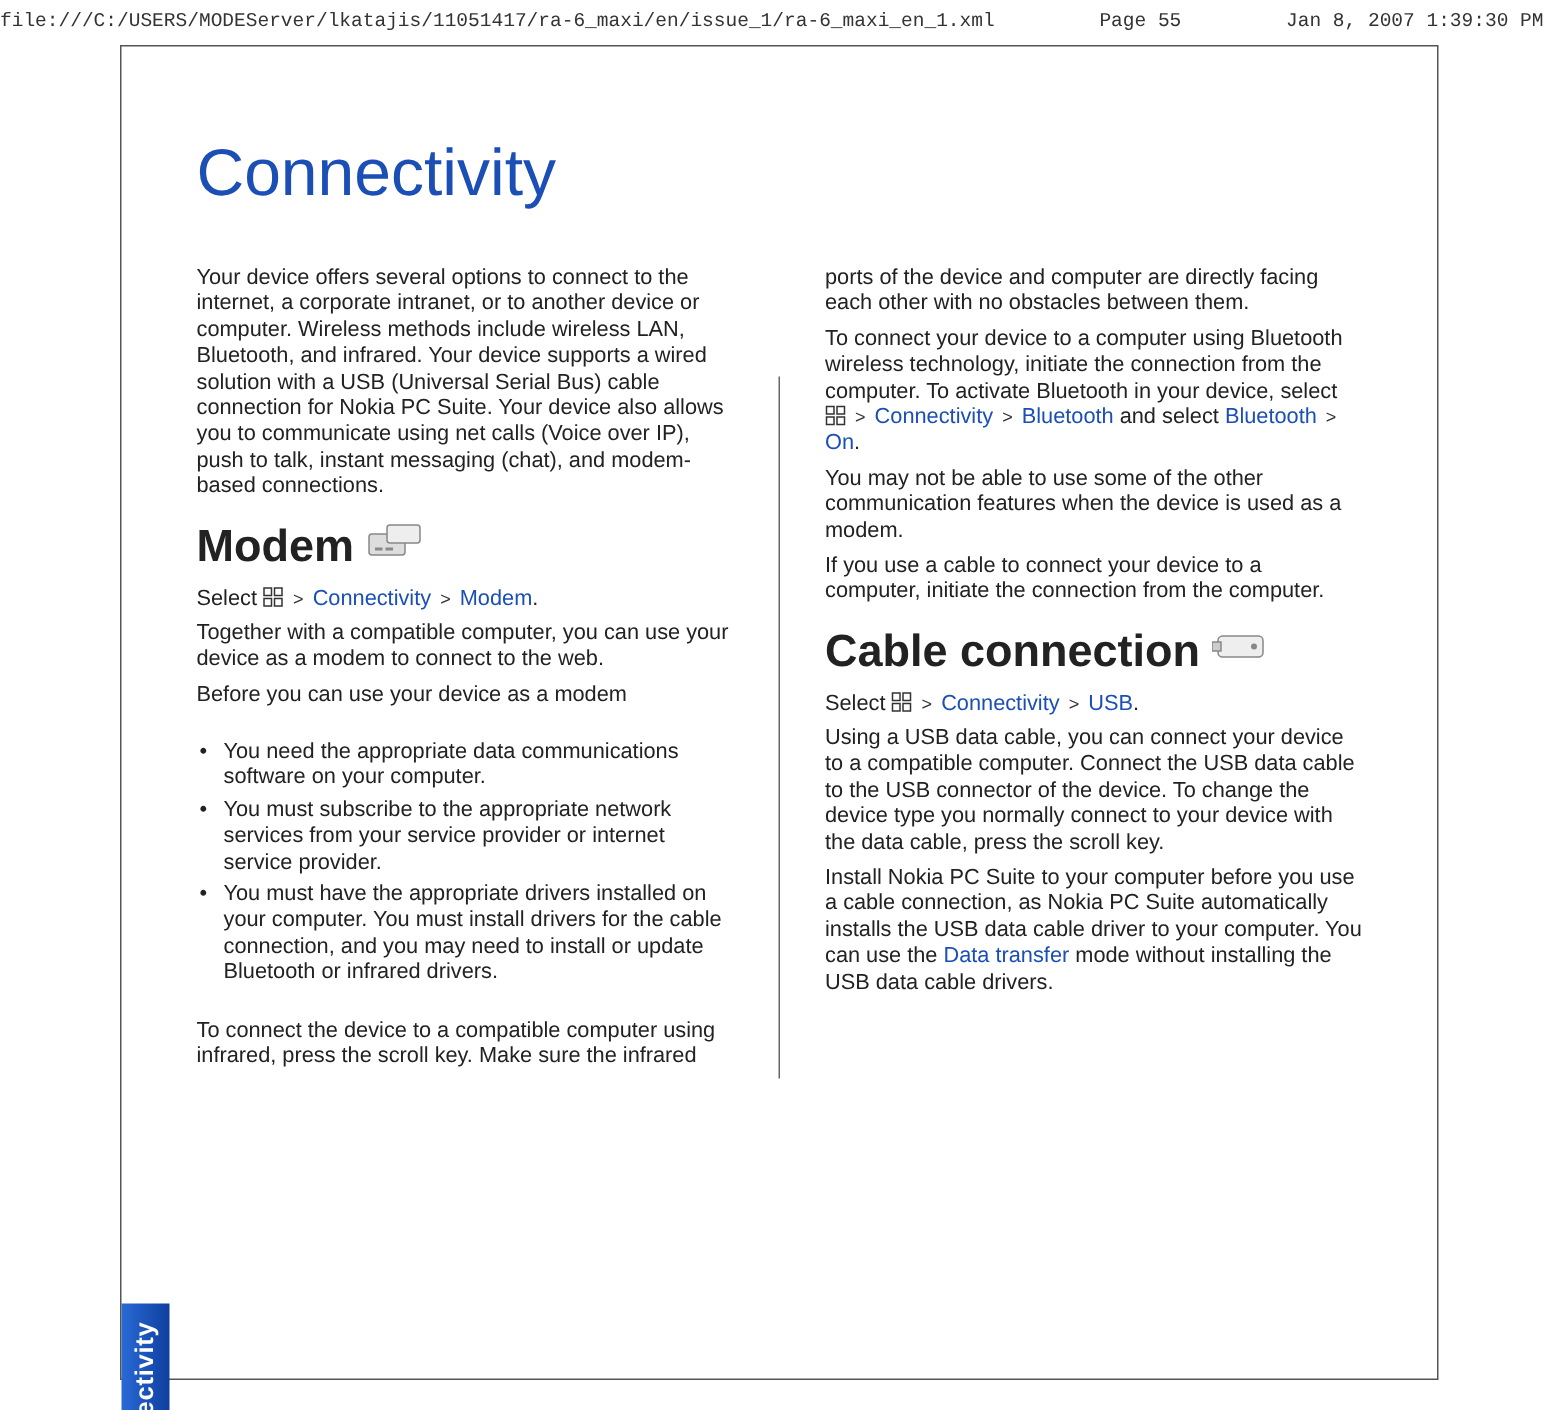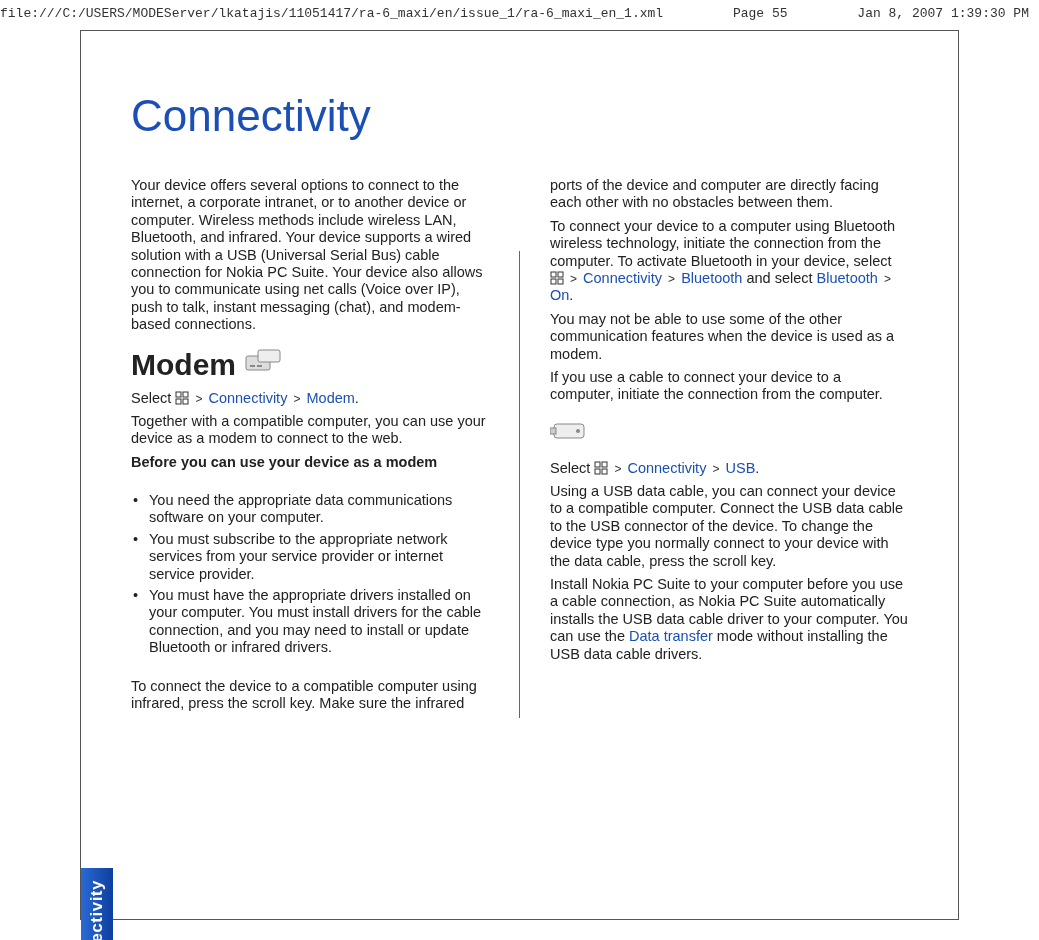--- a/index.html
+++ b/index.html
@@ -65,21 +65,21 @@
   h2.sect {
     font-size: 30px;
     font-weight: bold;
     color: #222;
     margin: 12px 0 2px 0;
     display: flex;
     align-items: center;
     gap: 8px;
   }
   p { margin: 6px 0; }
-  .bold { font-weight: bold; }
+  .bold { font-weight: normal; }
   ul.bullets {
     list-style: none;
     padding: 0;
     margin: 21px 0;
   }
   ul.bullets li {
     padding-left: 18px;
     position: relative;
     margin: 4px 0;
   }
@@ -202,20 +202,21 @@
         <span class="gt">&gt;</span>
         <span class="nav-link">Bluetooth</span><span> and select </span><span class="nav-link">Bluetooth</span>
         <span class="gt">&gt;</span>
         <span class="nav-link">On</span>.
       </p>
 
       <p>You may not be able to use some of the other communication features when the device is used as a modem.</p>
       <p>If you use a cable to connect your device to a computer, initiate the connection from the computer.</p>
 
       <h2 class="sect">
+        <span>Cable connection</span>
         <span class="usb-icon">
           <svg viewBox="0 0 40 30">
               <rect x="4" y="8" width="30" height="14" rx="3" fill="#eee" stroke="#888"></rect>
               <rect x="0" y="12" width="6" height="6" fill="#ccc" stroke="#888"></rect>
               <circle cx="28" cy="15" r="2" fill="#888"></circle>
             </svg>
         </span>
       </h2>
 
       <p>

